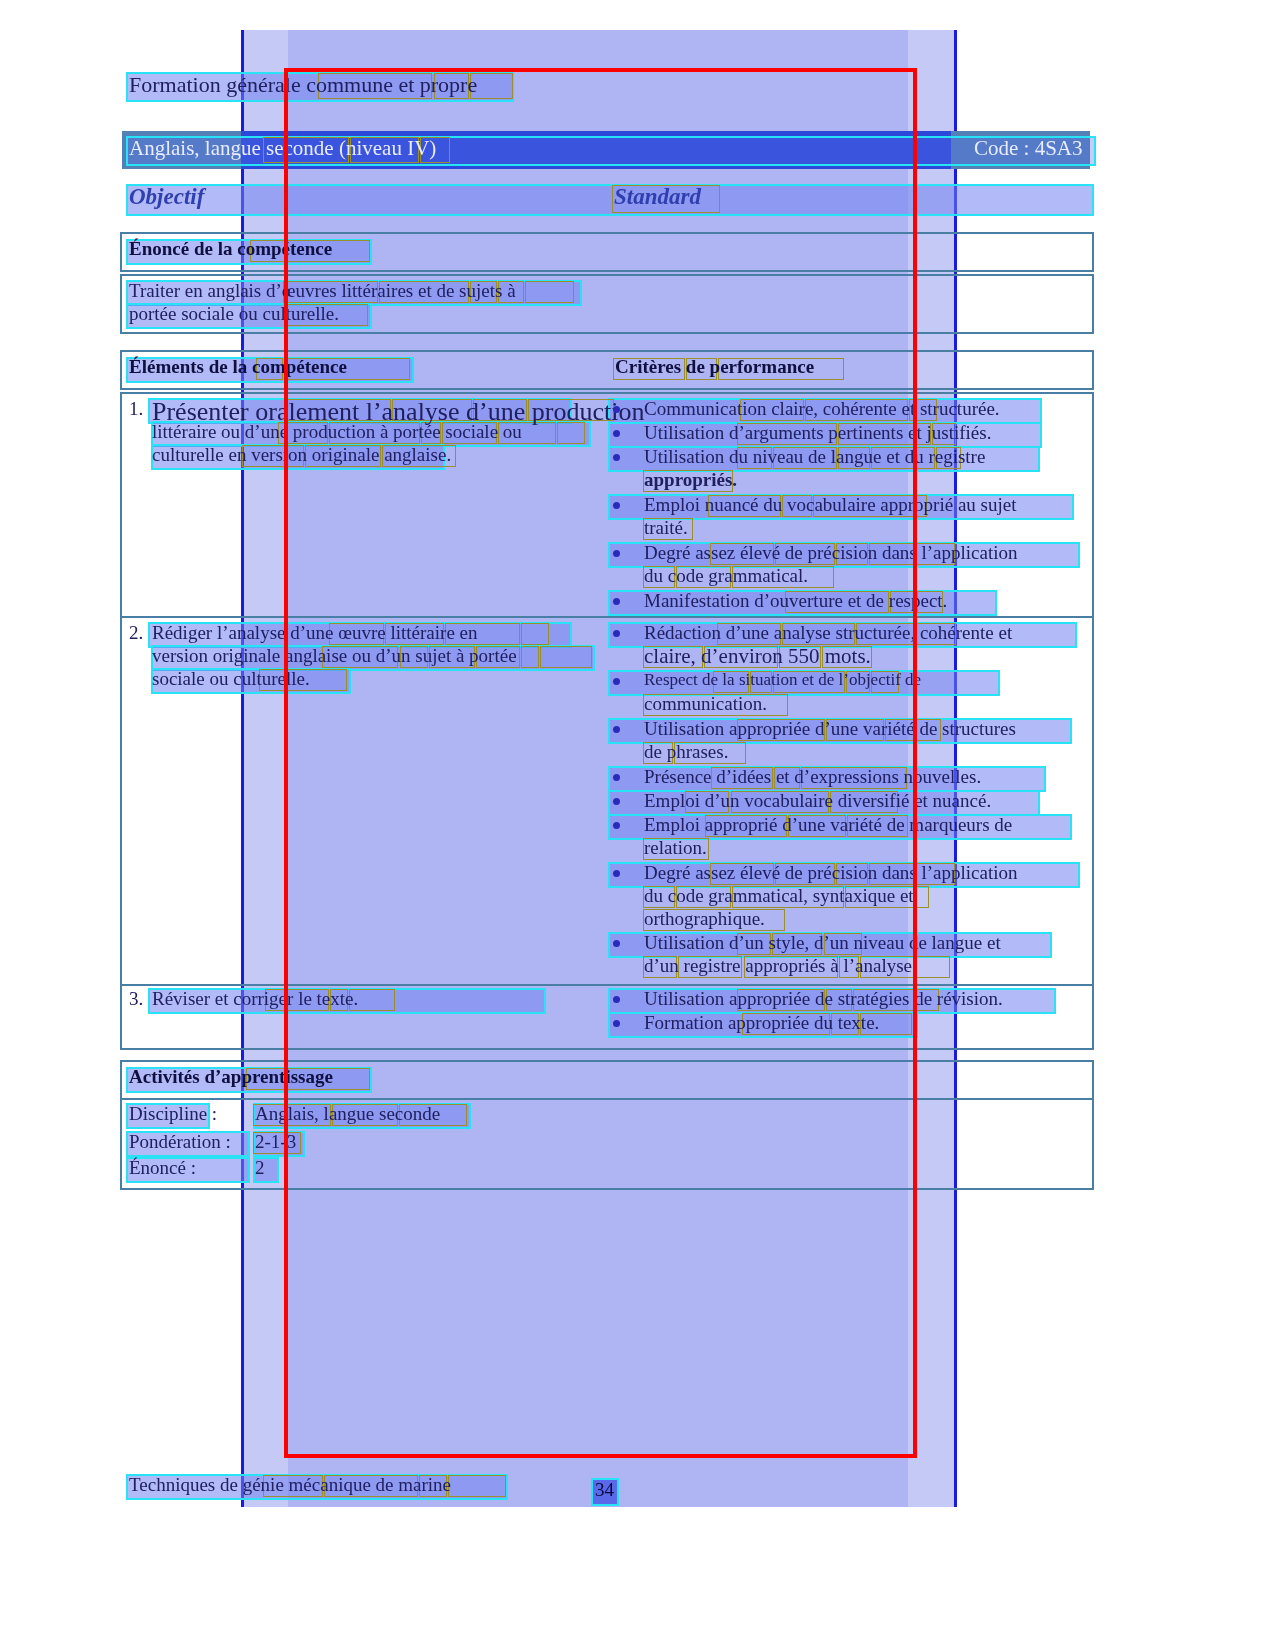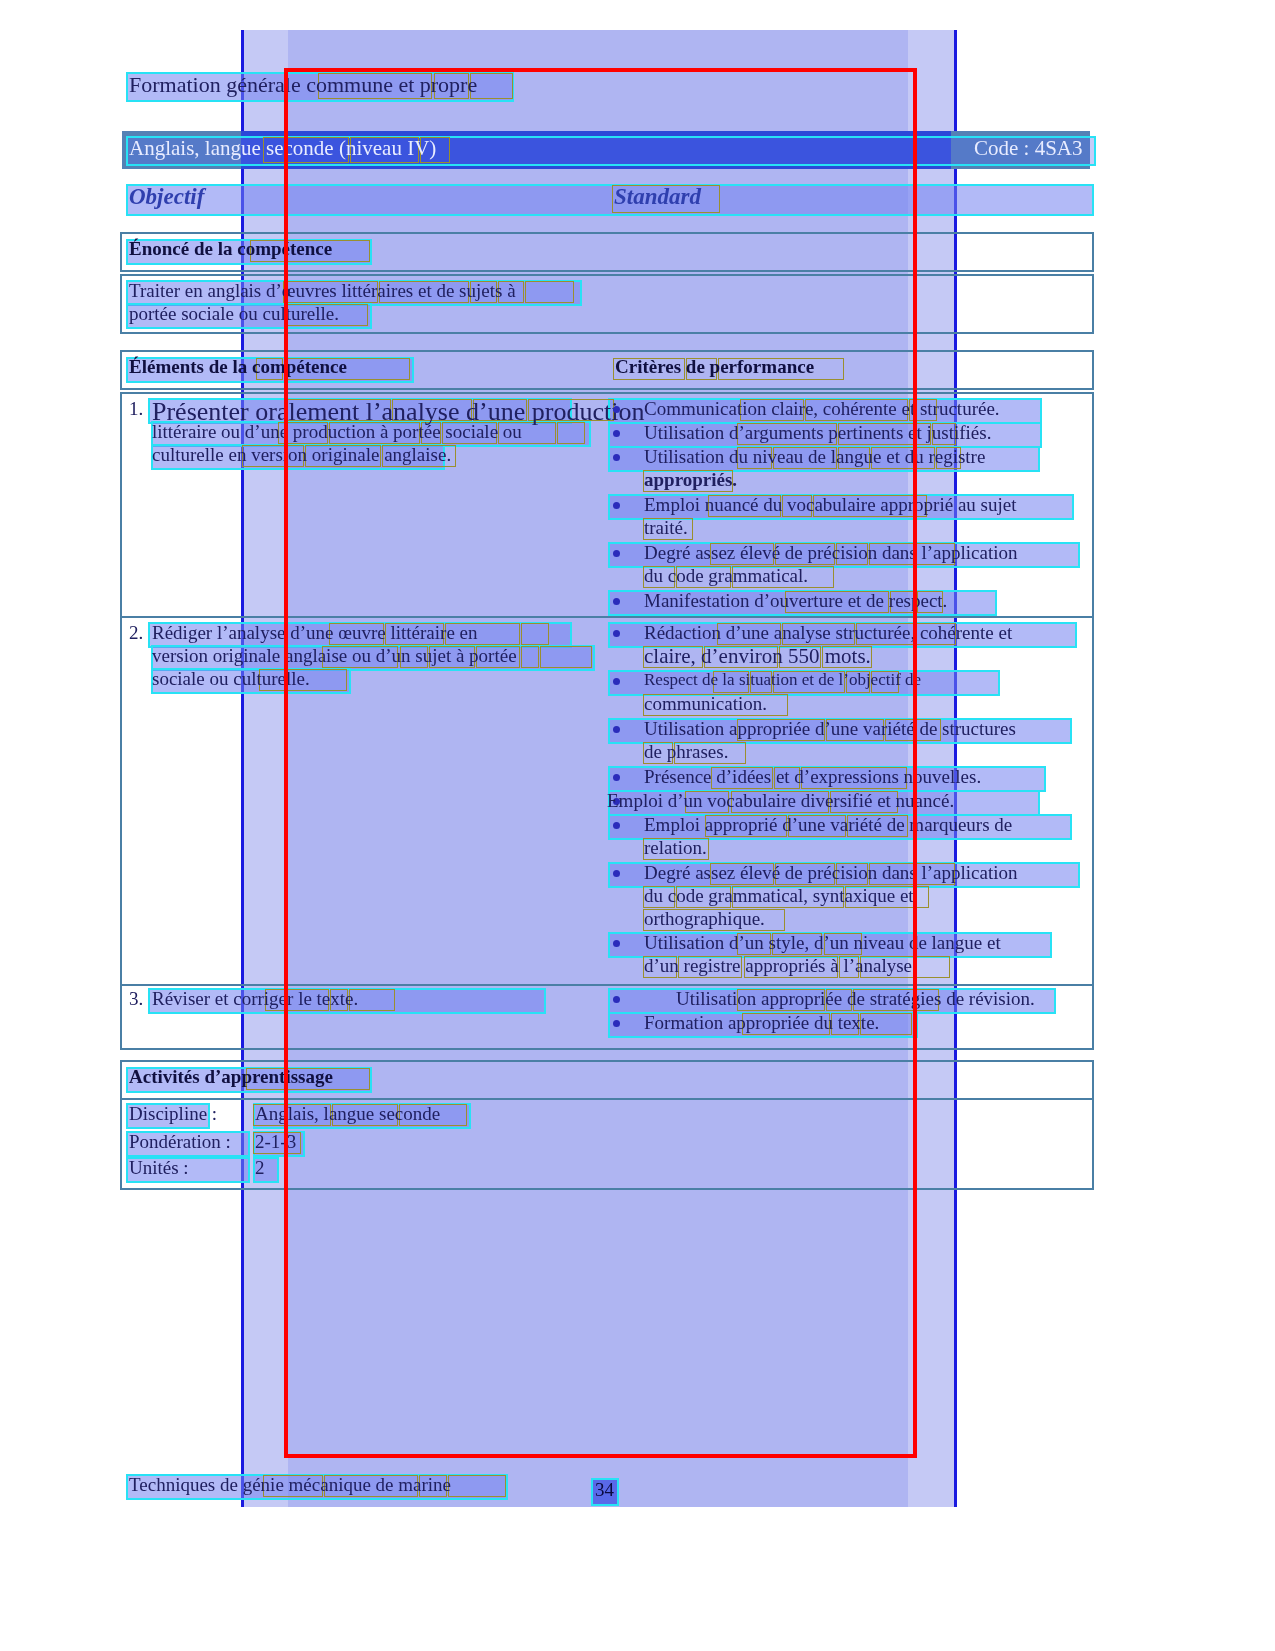--- a/index.html
+++ b/index.html
@@ -265,21 +265,21 @@
   <div class="wb" style="left:711px;top:767px;width:60px;height:20px;"></div>
   <div class="wb" style="left:774px;top:767px;width:24px;height:20px;"></div>
   <div class="wb" style="left:801px;top:767px;width:104px;height:20px;"></div>
   <div class="txt" style="left:644px;top:767px;font-size:19px;">Présence d’idées et d’expressions nouvelles.</div>
 
   <div class="bullet" style="left:613px;top:798px;"></div>
   <div class="hi" style="left:608px;top:790px;width:428px;height:22px;"></div>
   <div class="wb" style="left:685px;top:791px;width:42px;height:20px;"></div>
   <div class="wb" style="left:731px;top:791px;width:96px;height:20px;"></div>
   <div class="wb" style="left:830px;top:791px;width:66px;height:20px;"></div>
-  <div class="txt" style="left:607px;top:791px;font-size:19px;">Emploi d’un vocabulaire diversifié et nuancé.</div>
+  <div class="txt" style="left:644px;top:791px;font-size:19px;">Emploi d’un vocabulaire diversifié et nuancé.</div>
 
   <div class="bullet" style="left:613px;top:822px;"></div>
   <div class="hi" style="left:608px;top:814px;width:460px;height:22px;"></div>
   <div class="wb" style="left:705px;top:815px;width:80px;height:20px;"></div>
   <div class="wb" style="left:788px;top:815px;width:56px;height:20px;"></div>
   <div class="wb" style="left:847px;top:815px;width:59px;height:20px;"></div>
   <div class="wb" style="left:643px;top:838px;width:64px;height:20px;"></div>
   <div class="txt" style="left:644px;top:815px;font-size:19px;">Emploi approprié d’une variété de marqueurs de</div>
   <div class="txt" style="left:644px;top:838px;font-size:19px;">relation.</div>
 
@@ -319,21 +319,21 @@
   <div class="wb" style="left:265px;top:989px;width:62px;height:20px;"></div>
   <div class="wb" style="left:330px;top:989px;width:16px;height:20px;"></div>
   <div class="wb" style="left:349px;top:989px;width:44px;height:20px;"></div>
   <div class="txt" style="left:152px;top:989px;font-size:19px;">Réviser et corriger le texte.</div>
 
   <div class="bullet" style="left:613px;top:996px;"></div>
   <div class="hi" style="left:608px;top:988px;width:444px;height:22px;"></div>
   <div class="wb" style="left:737px;top:989px;width:86px;height:20px;"></div>
   <div class="wb" style="left:826px;top:989px;width:24px;height:20px;"></div>
   <div class="wb" style="left:853px;top:989px;width:84px;height:20px;"></div>
-  <div class="txt" style="left:644px;top:989px;font-size:19px;margin-left:32px;">Utilisation appropriée de stratégies de révision.</div>
+  <div class="txt" style="left:644px;top:989px;font-size:19px;">Utilisation appropriée de stratégies de révision.</div>
 
   <div class="bullet" style="left:613px;top:1020px;"></div>
   <div class="hi" style="left:608px;top:1012px;width:306px;height:22px;"></div>
   <div class="wb" style="left:742px;top:1013px;width:86px;height:20px;"></div>
   <div class="wb" style="left:831px;top:1013px;width:26px;height:20px;"></div>
   <div class="wb" style="left:860px;top:1013px;width:50px;height:20px;"></div>
   <div class="txt" style="left:644px;top:1013px;font-size:19px;">Formation appropriée du texte.</div>
 
   <div class="tbl" style="left:120px;top:1060px;width:970px;height:36px;"></div>
   <div class="white" style="left:122px;top:1062px;width:118px;height:32px;"></div>
@@ -353,21 +353,21 @@
   <div class="txt" style="left:255px;top:1104px;font-size:19px;">Anglais, langue seconde</div>
 
   <div class="hi" style="left:126px;top:1131px;width:120px;height:22px;"></div>
   <div class="hi" style="left:253px;top:1131px;width:48px;height:22px;"></div>
   <div class="wb" style="left:253px;top:1132px;width:46px;height:20px;"></div>
   <div class="txt" style="left:129px;top:1132px;font-size:19px;">Pondération :</div>
   <div class="txt" style="left:255px;top:1132px;font-size:19px;">2-1-3</div>
 
   <div class="hi" style="left:126px;top:1157px;width:120px;height:22px;"></div>
   <div class="hi" style="left:253px;top:1157px;width:22px;height:22px;"></div>
-  <div class="txt" style="left:129px;top:1158px;font-size:19px;">Unités :</div>
+  <div class="txt" style="left:129px;top:1158px;font-size:19px;">Énoncé :</div>
   <div class="txt" style="left:255px;top:1158px;font-size:19px;">2</div>
 
   <div class="hi" style="left:126px;top:1474px;width:378px;height:22px;"></div>
   <div class="wb" style="left:263px;top:1475px;width:58px;height:20px;"></div>
   <div class="wb" style="left:324px;top:1475px;width:92px;height:20px;"></div>
   <div class="wb" style="left:419px;top:1475px;width:26px;height:20px;"></div>
   <div class="wb" style="left:448px;top:1475px;width:56px;height:20px;"></div>
   <div class="txt" style="left:129px;top:1475px;font-size:19px;">Techniques de génie mécanique de marine</div>
 
   <div class="hi" style="left:591px;top:1478px;width:24px;height:24px;background:rgba(60,80,230,.75);"></div>

